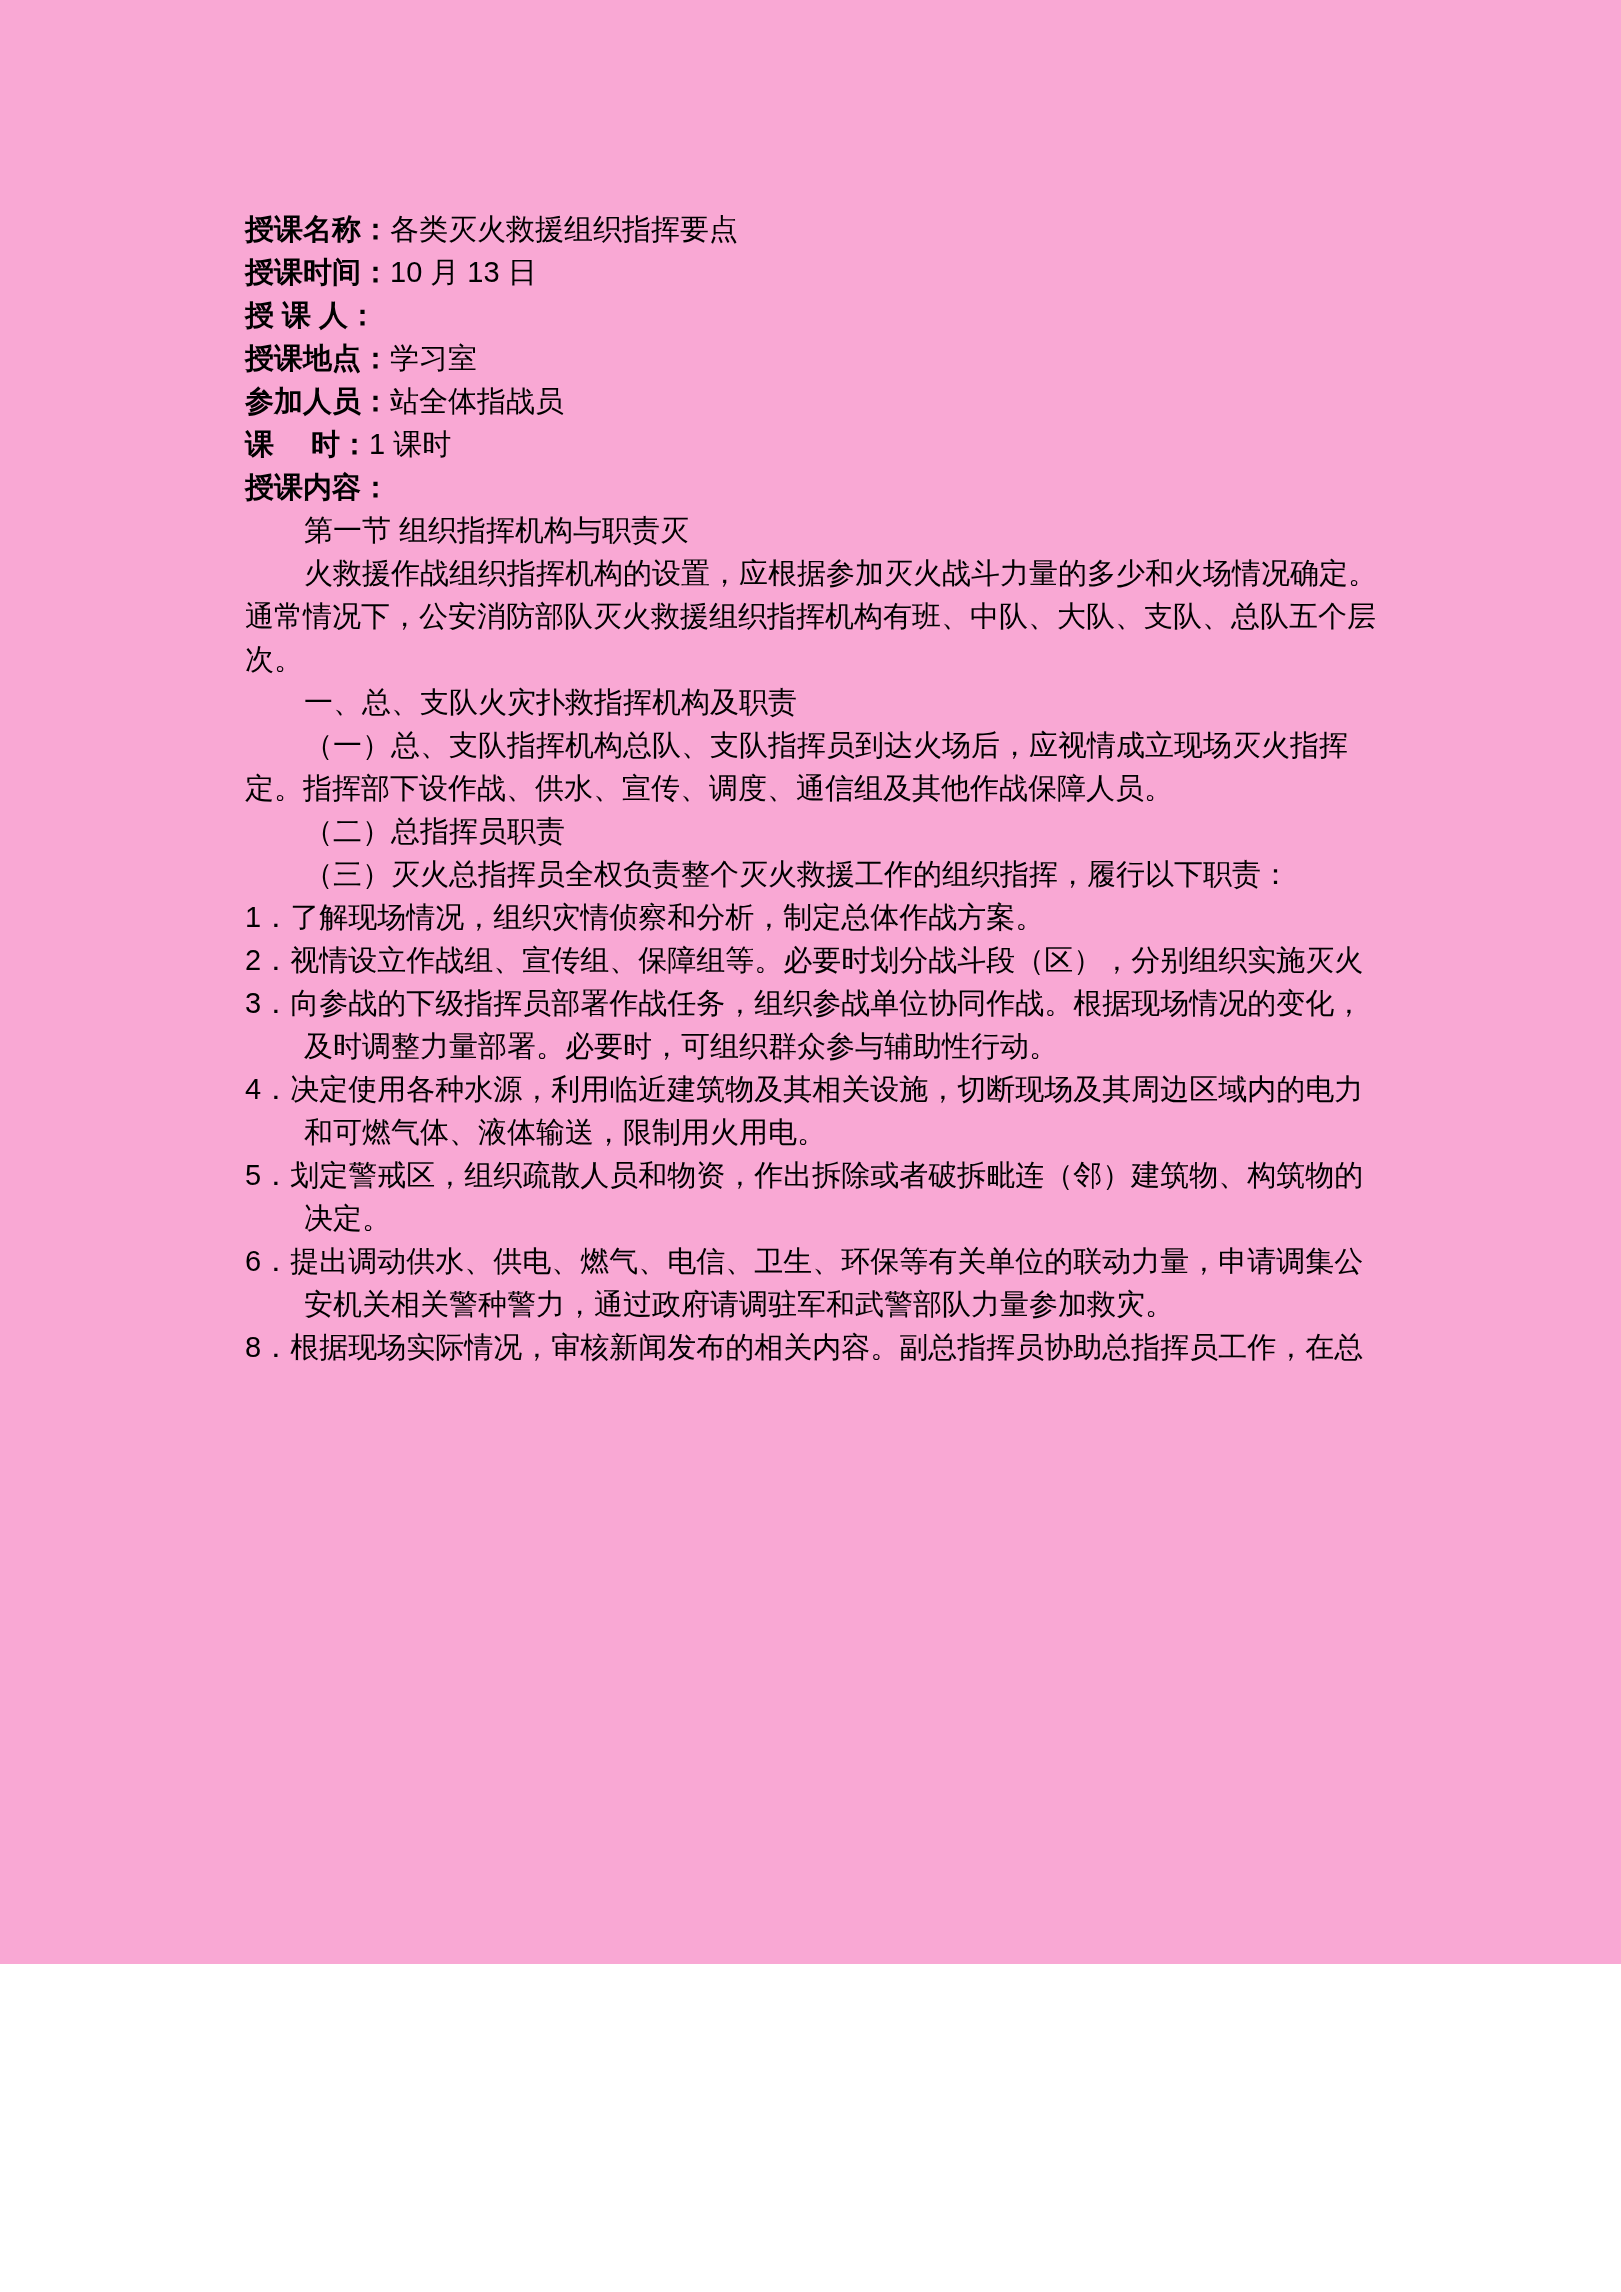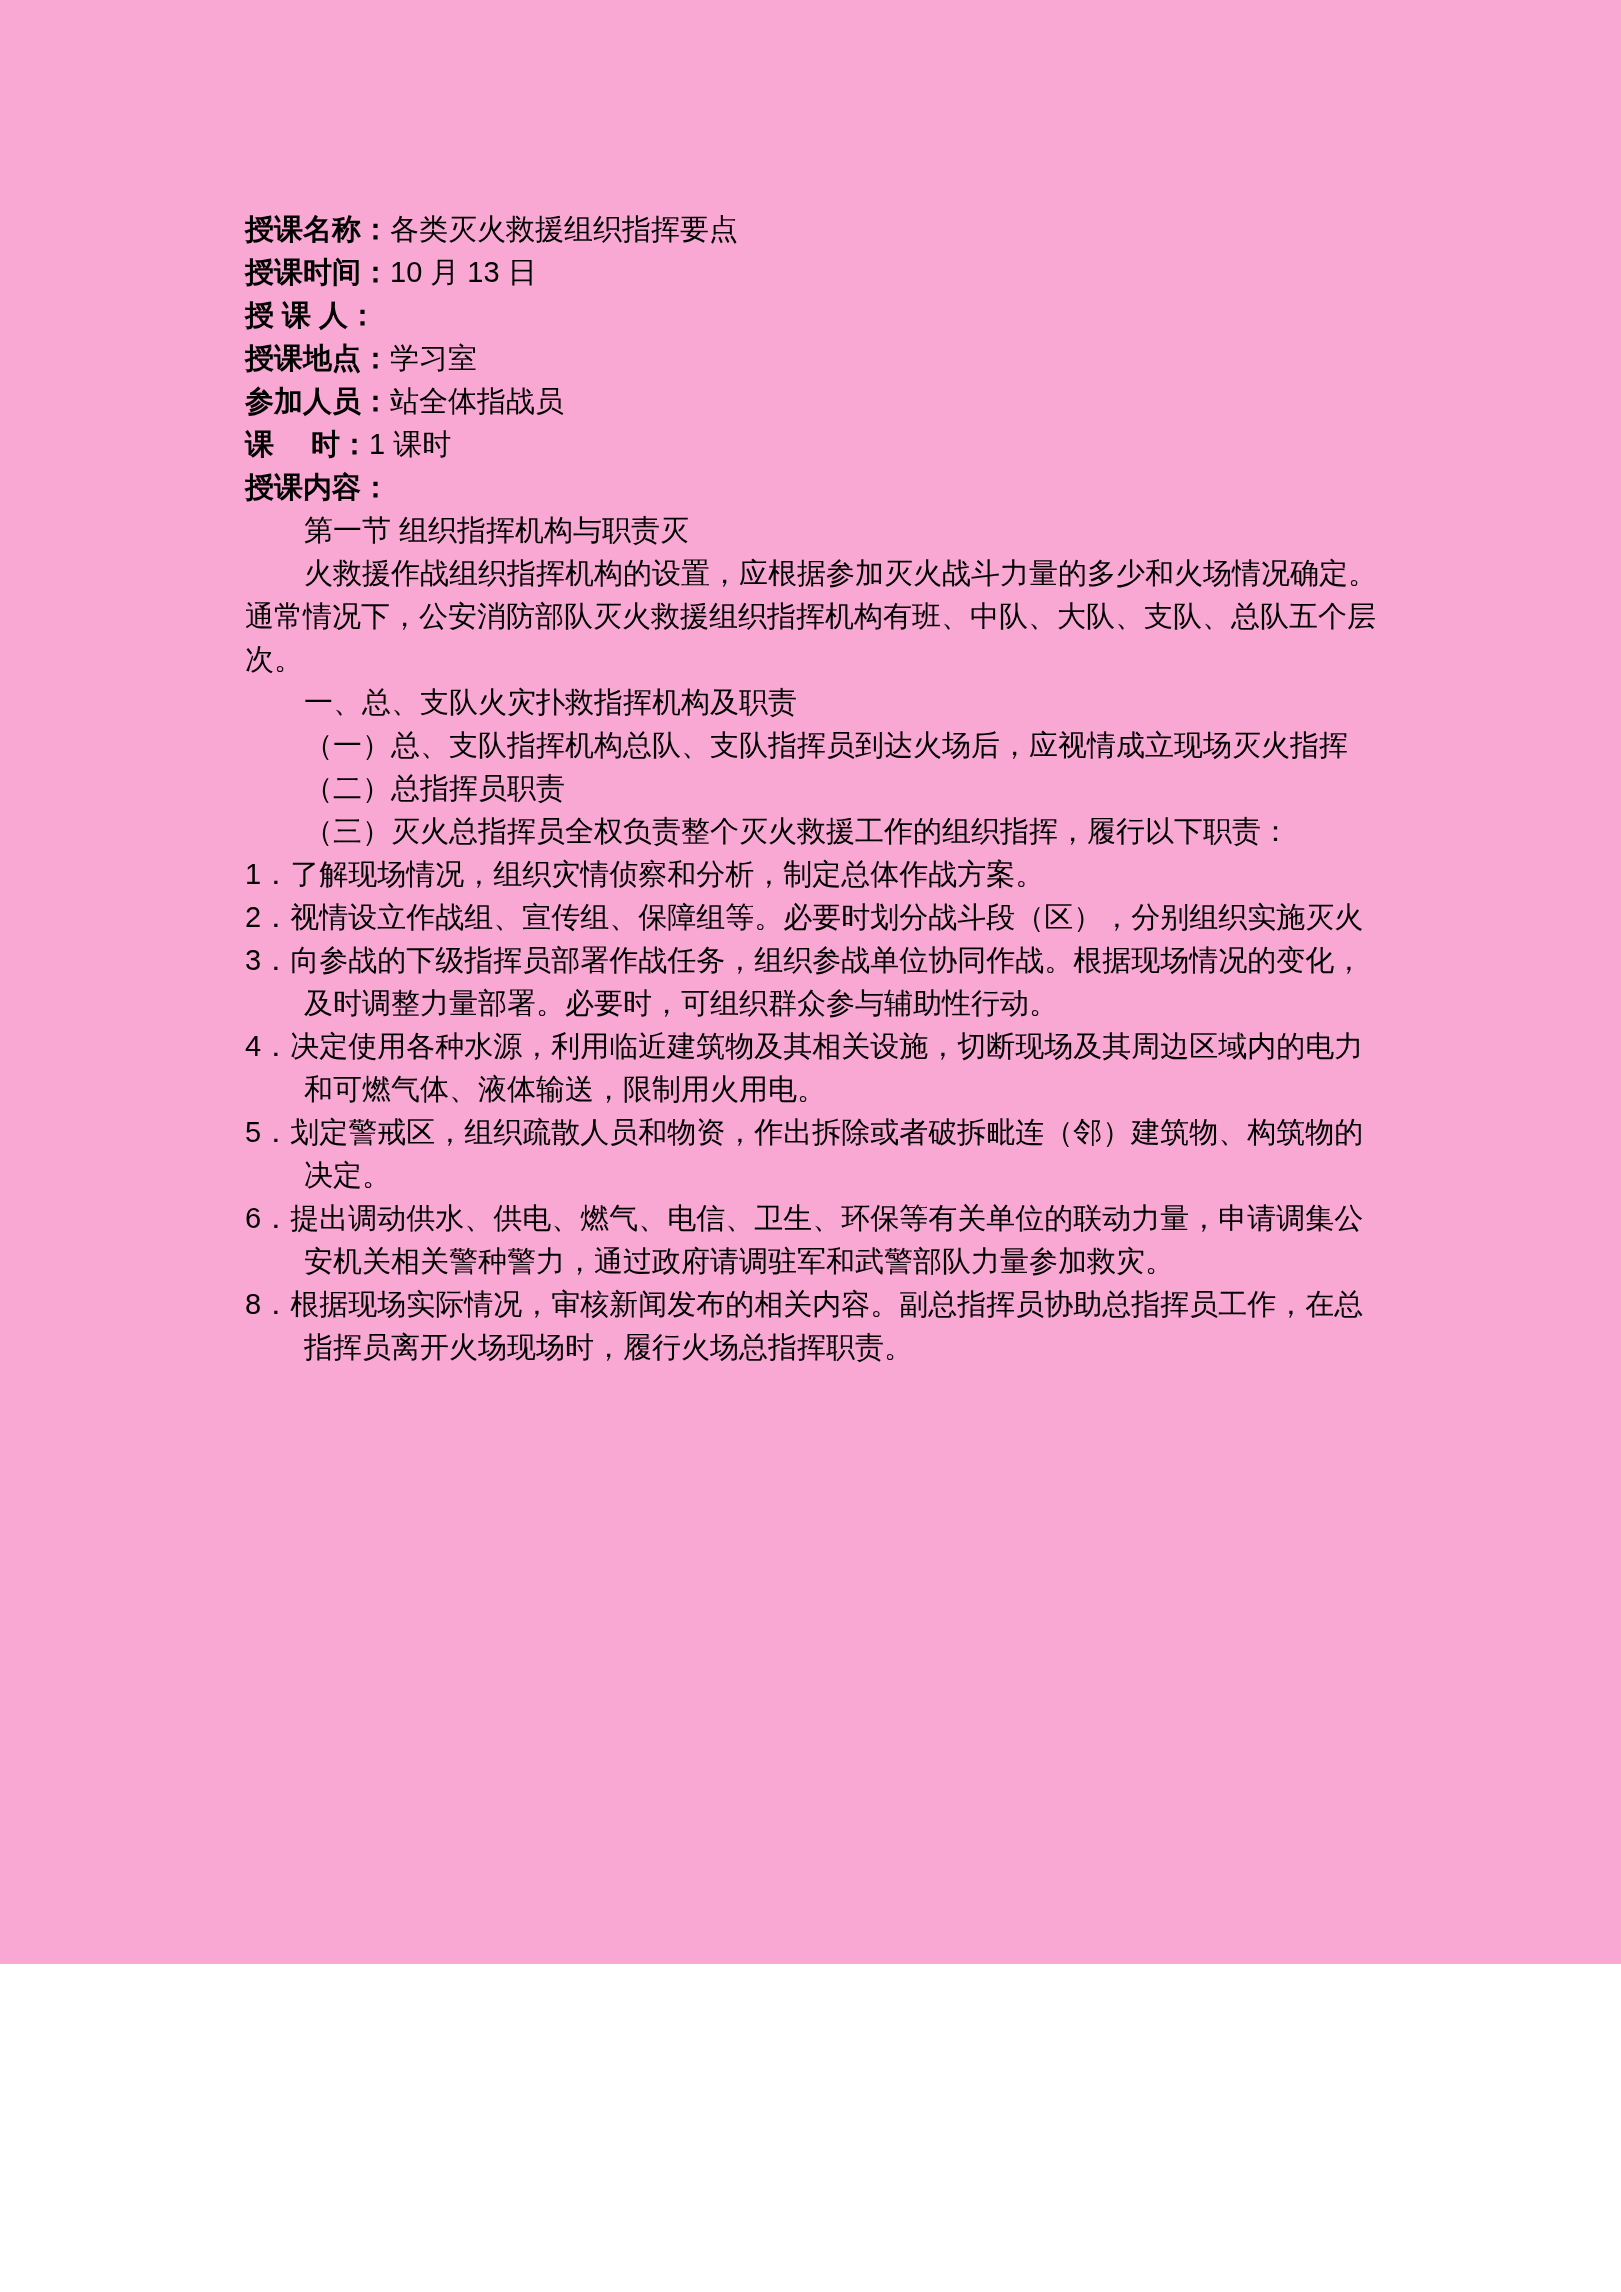--- a/index.html
+++ b/index.html
@@ -58,30 +58,30 @@
     <div class="line"><span class="label">参加人员：</span><span class="value">站全体指战员</span></div>
     <div class="line"><span class="label">课　 时：</span><span class="value">1 课时</span></div>
     <div class="line"><span class="label">授课内容：</span><span class="value"></span></div>
 
     <div class="line ind">第一节 组织指挥机构与职责灭</div>
     <div class="line ind">火救援作战组织指挥机构的设置，应根据参加灭火战斗力量的多少和火场情况确定。</div>
     <div class="line">通常情况下，公安消防部队灭火救援组织指挥机构有班、中队、大队、支队、总队五个层</div>
     <div class="line">次。</div>
     <div class="line ind">一、总、支队火灾扑救指挥机构及职责</div>
     <div class="line ind">（一）总、支队指挥机构总队、支队指挥员到达火场后，应视情成立现场灭火指挥</div>
+    <div class="line">定。指挥部下设作战、供水、宣传、调度、通信组及其他作战保障人员。</div>
     <div class="line ind">（二）总指挥员职责</div>
     <div class="line ind">（三）灭火总指挥员全权负责整个灭火救援工作的组织指挥，履行以下职责：</div>
     <div class="line">1．了解现场情况，组织灾情侦察和分析，制定总体作战方案。</div>
     <div class="line">2．视情设立作战组、宣传组、保障组等。必要时划分战斗段（区），分别组织实施灭火</div>
     <div class="line">3．向参战的下级指挥员部署作战任务，组织参战单位协同作战。根据现场情况的变化，</div>
     <div class="line hang">及时调整力量部署。必要时，可组织群众参与辅助性行动。</div>
     <div class="line">4．决定使用各种水源，利用临近建筑物及其相关设施，切断现场及其周边区域内的电力</div>
     <div class="line hang">和可燃气体、液体输送，限制用火用电。</div>
     <div class="line">5．划定警戒区，组织疏散人员和物资，作出拆除或者破拆毗连（邻）建筑物、构筑物的</div>
     <div class="line hang">决定。</div>
     <div class="line">6．提出调动供水、供电、燃气、电信、卫生、环保等有关单位的联动力量，申请调集公</div>
     <div class="line hang">安机关相关警种警力，通过政府请调驻军和武警部队力量参加救灾。</div>
     <div class="line">8．根据现场实际情况，审核新闻发布的相关内容。副总指挥员协助总指挥员工作，在总</div>
-    <div class="line hang">指挥员离开火场现场时，履行火场总指挥职责。</div>
 
   </div>
 </div>
 
 
 </body></html>

